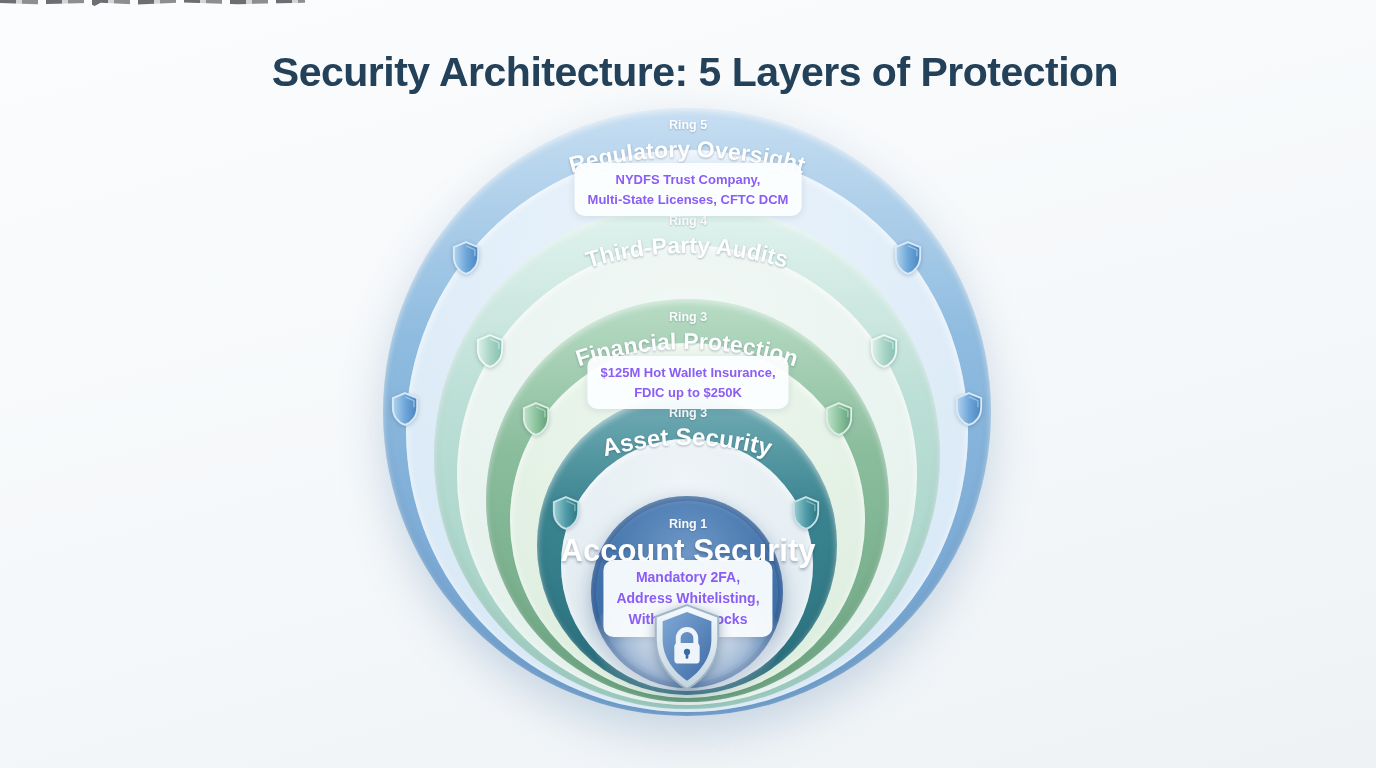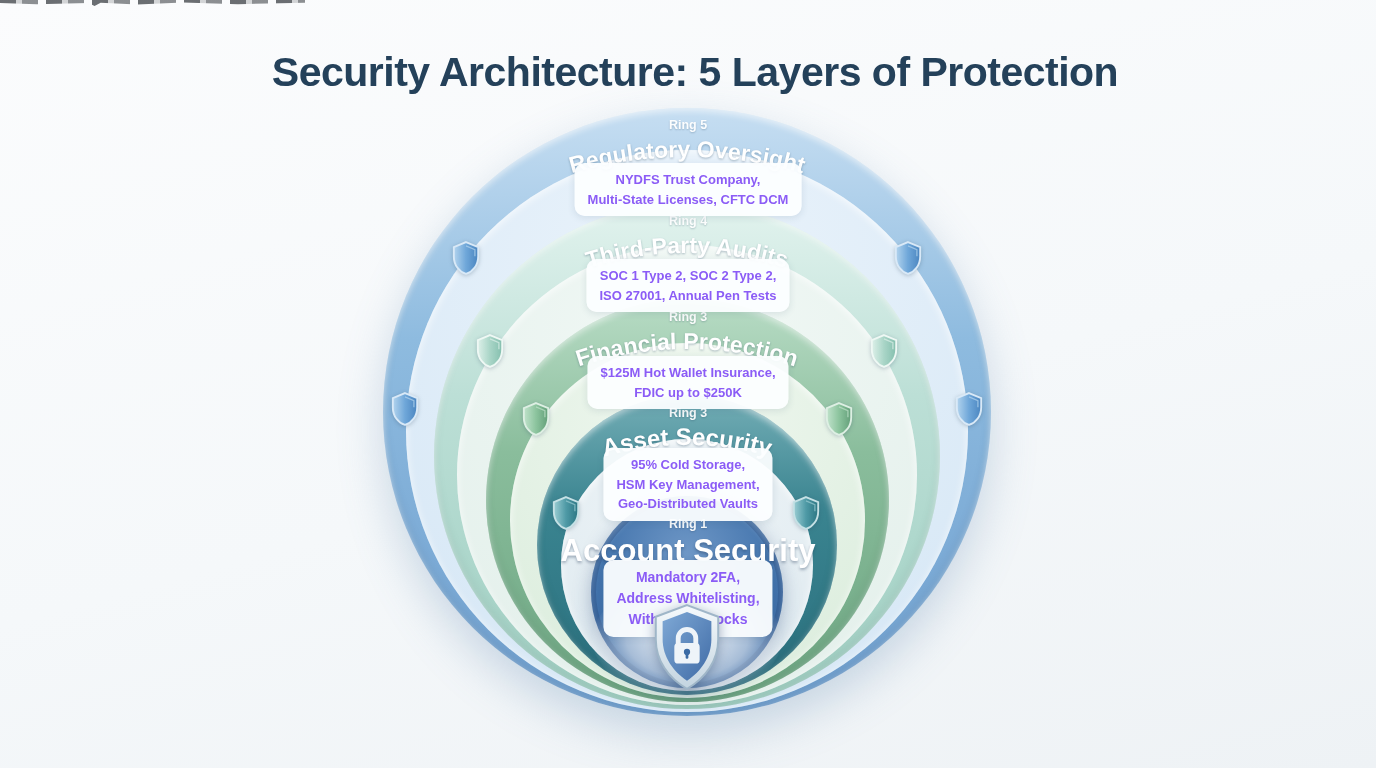--- a/index.html
+++ b/index.html
@@ -97,27 +97,22 @@
     <div class="ring-label" style="top:118px">Ring 5</div>
     <div class="ring-label" style="top:214px">Ring 4</div>
     <div class="ring-label" style="top:310px">Ring 3</div>
     <div class="ring-label" style="top:406px">Ring 3</div>
     <div class="ring-label" style="top:517px">Ring 1</div>
 
     <div class="ring1-title">Account Security</div>
 
     <div class="info-box" style="top:163px">NYDFS Trust Company,
 Multi-State Licenses, CFTC DCM</div>
-    <div class="info-box" style="top:259px">SOC 1 Type 2, SOC 2 Type 2,
-ISO 27001, Annual Pen Tests</div>
     <div class="info-box" style="top:356px">$125M Hot Wallet Insurance,
 FDIC up to $250K</div>
-    <div class="info-box" style="top:448px">95% Cold Storage,
-HSM Key Management,
-Geo-Distributed Vaults</div>
     <div class="info-box core-box" style="top:560px">Mandatory 2FA,
 Address Whitelisting,
 Withdrawal Locks</div>
 
     <div id="shields">
         <div class="shield-badge" style="left: 451px; top: 240px; width: 30px; height: 36px;"><svg width="30" height="36" viewBox="0 0 32 38">
        <defs>
               <linearGradient id="sg0" x1="0" y1="0" x2="1" y2="0">
          <stop offset="0" stop-color="#b3d4ee"></stop>
                 <stop offset="0.5" stop-color="#6fa7d9"></stop>

